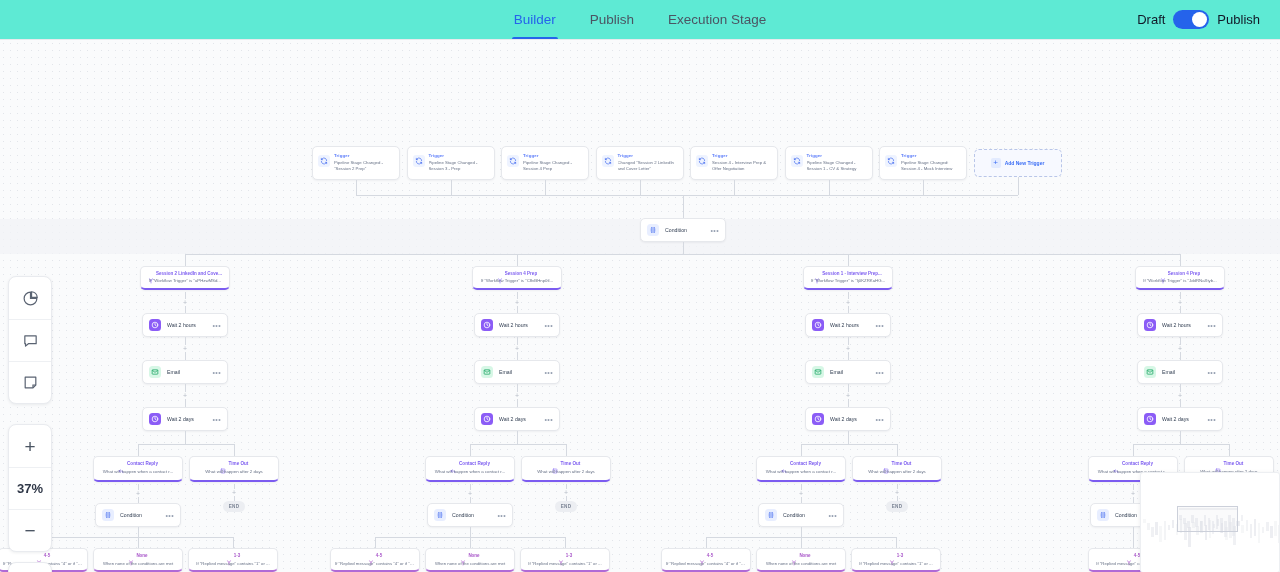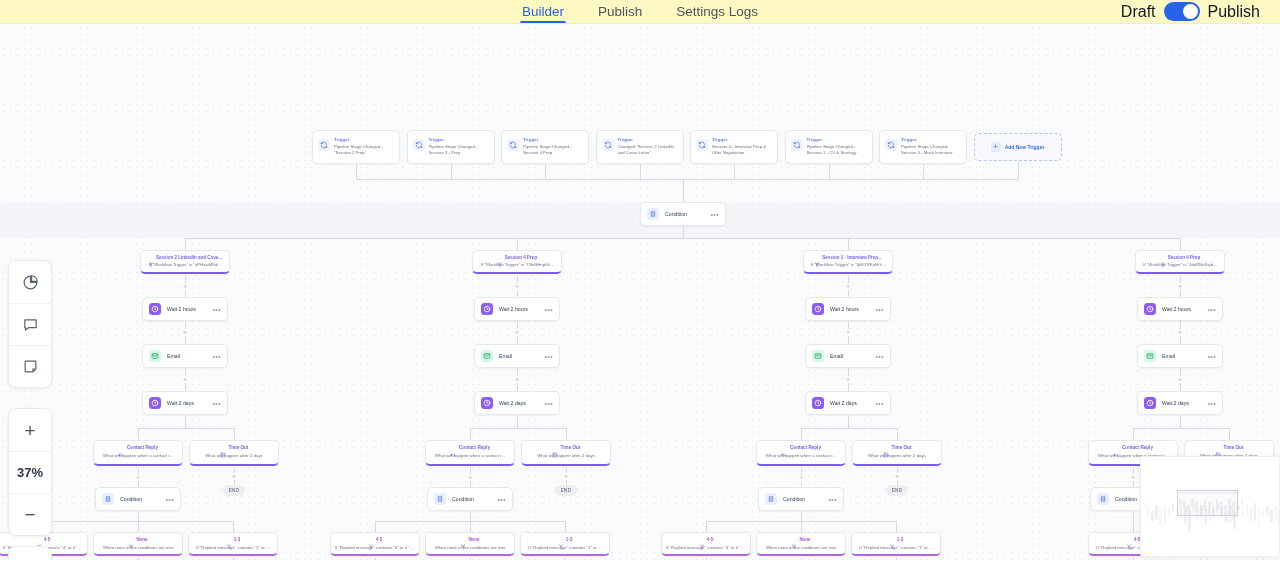--- a/index.html
+++ b/index.html
@@ -7,22 +7,22 @@
   body {
     font-family: "Liberation Sans", sans-serif;
     background: #ffffff;
     color: #1f2937;
     -webkit-font-smoothing: antialiased;
   }
 
   
   .topbar {
     position: relative;
-    height: 24px;
-    background: #fef9c3;
+    height: 40px;
+    background: #5eead4;
     display: flex;
     align-items: center;
     justify-content: center;
     border-bottom: 1px solid #e8eaed;
     z-index: 60;
   }
   .tabs { display: flex; align-items: center; gap: 30px; height: 100%; }
   .tab {
     position: relative;
     font-size: 13.5px;
@@ -56,21 +56,21 @@
     color: #2563eb;
     font-size: 12.5px;
     font-weight: 600;
     border: none;
     border-radius: 6px;
     padding: 7px 12px;
     cursor: pointer;
     font-family: inherit;
   }
   .publish-wrap { display: flex; align-items: center; gap: 8px; }
-  .pub-label { font-size: 16px; color: #111827; font-weight: 500; }
+  .pub-label { font-size: 13px; color: #111827; font-weight: 500; }
   .toggle {
     width: 36px; height: 19px;
     border-radius: 11px;
     background: #2563eb;
     position: relative;
     cursor: pointer;
     flex: none;
   }
   .toggle .knob {
     position: absolute;
@@ -348,21 +348,21 @@
 
 <div class="topbar">
   <div class="tabs">
     <div class="tab active">
         <span>Builder</span>
       </div>
     <div class="tab">
         <span>Publish</span>
       </div>
     <div class="tab">
-        <span>Settings Logs</span>
+        <span>Execution Stage</span>
       </div>
   </div>
   <div class="top-right">
     <div class="publish-wrap">
       <span class="pub-label">Draft</span>
       <div class="toggle">
           <div class="knob"></div>
         </div>
       <span class="pub-label">Publish</span>
     </div>

